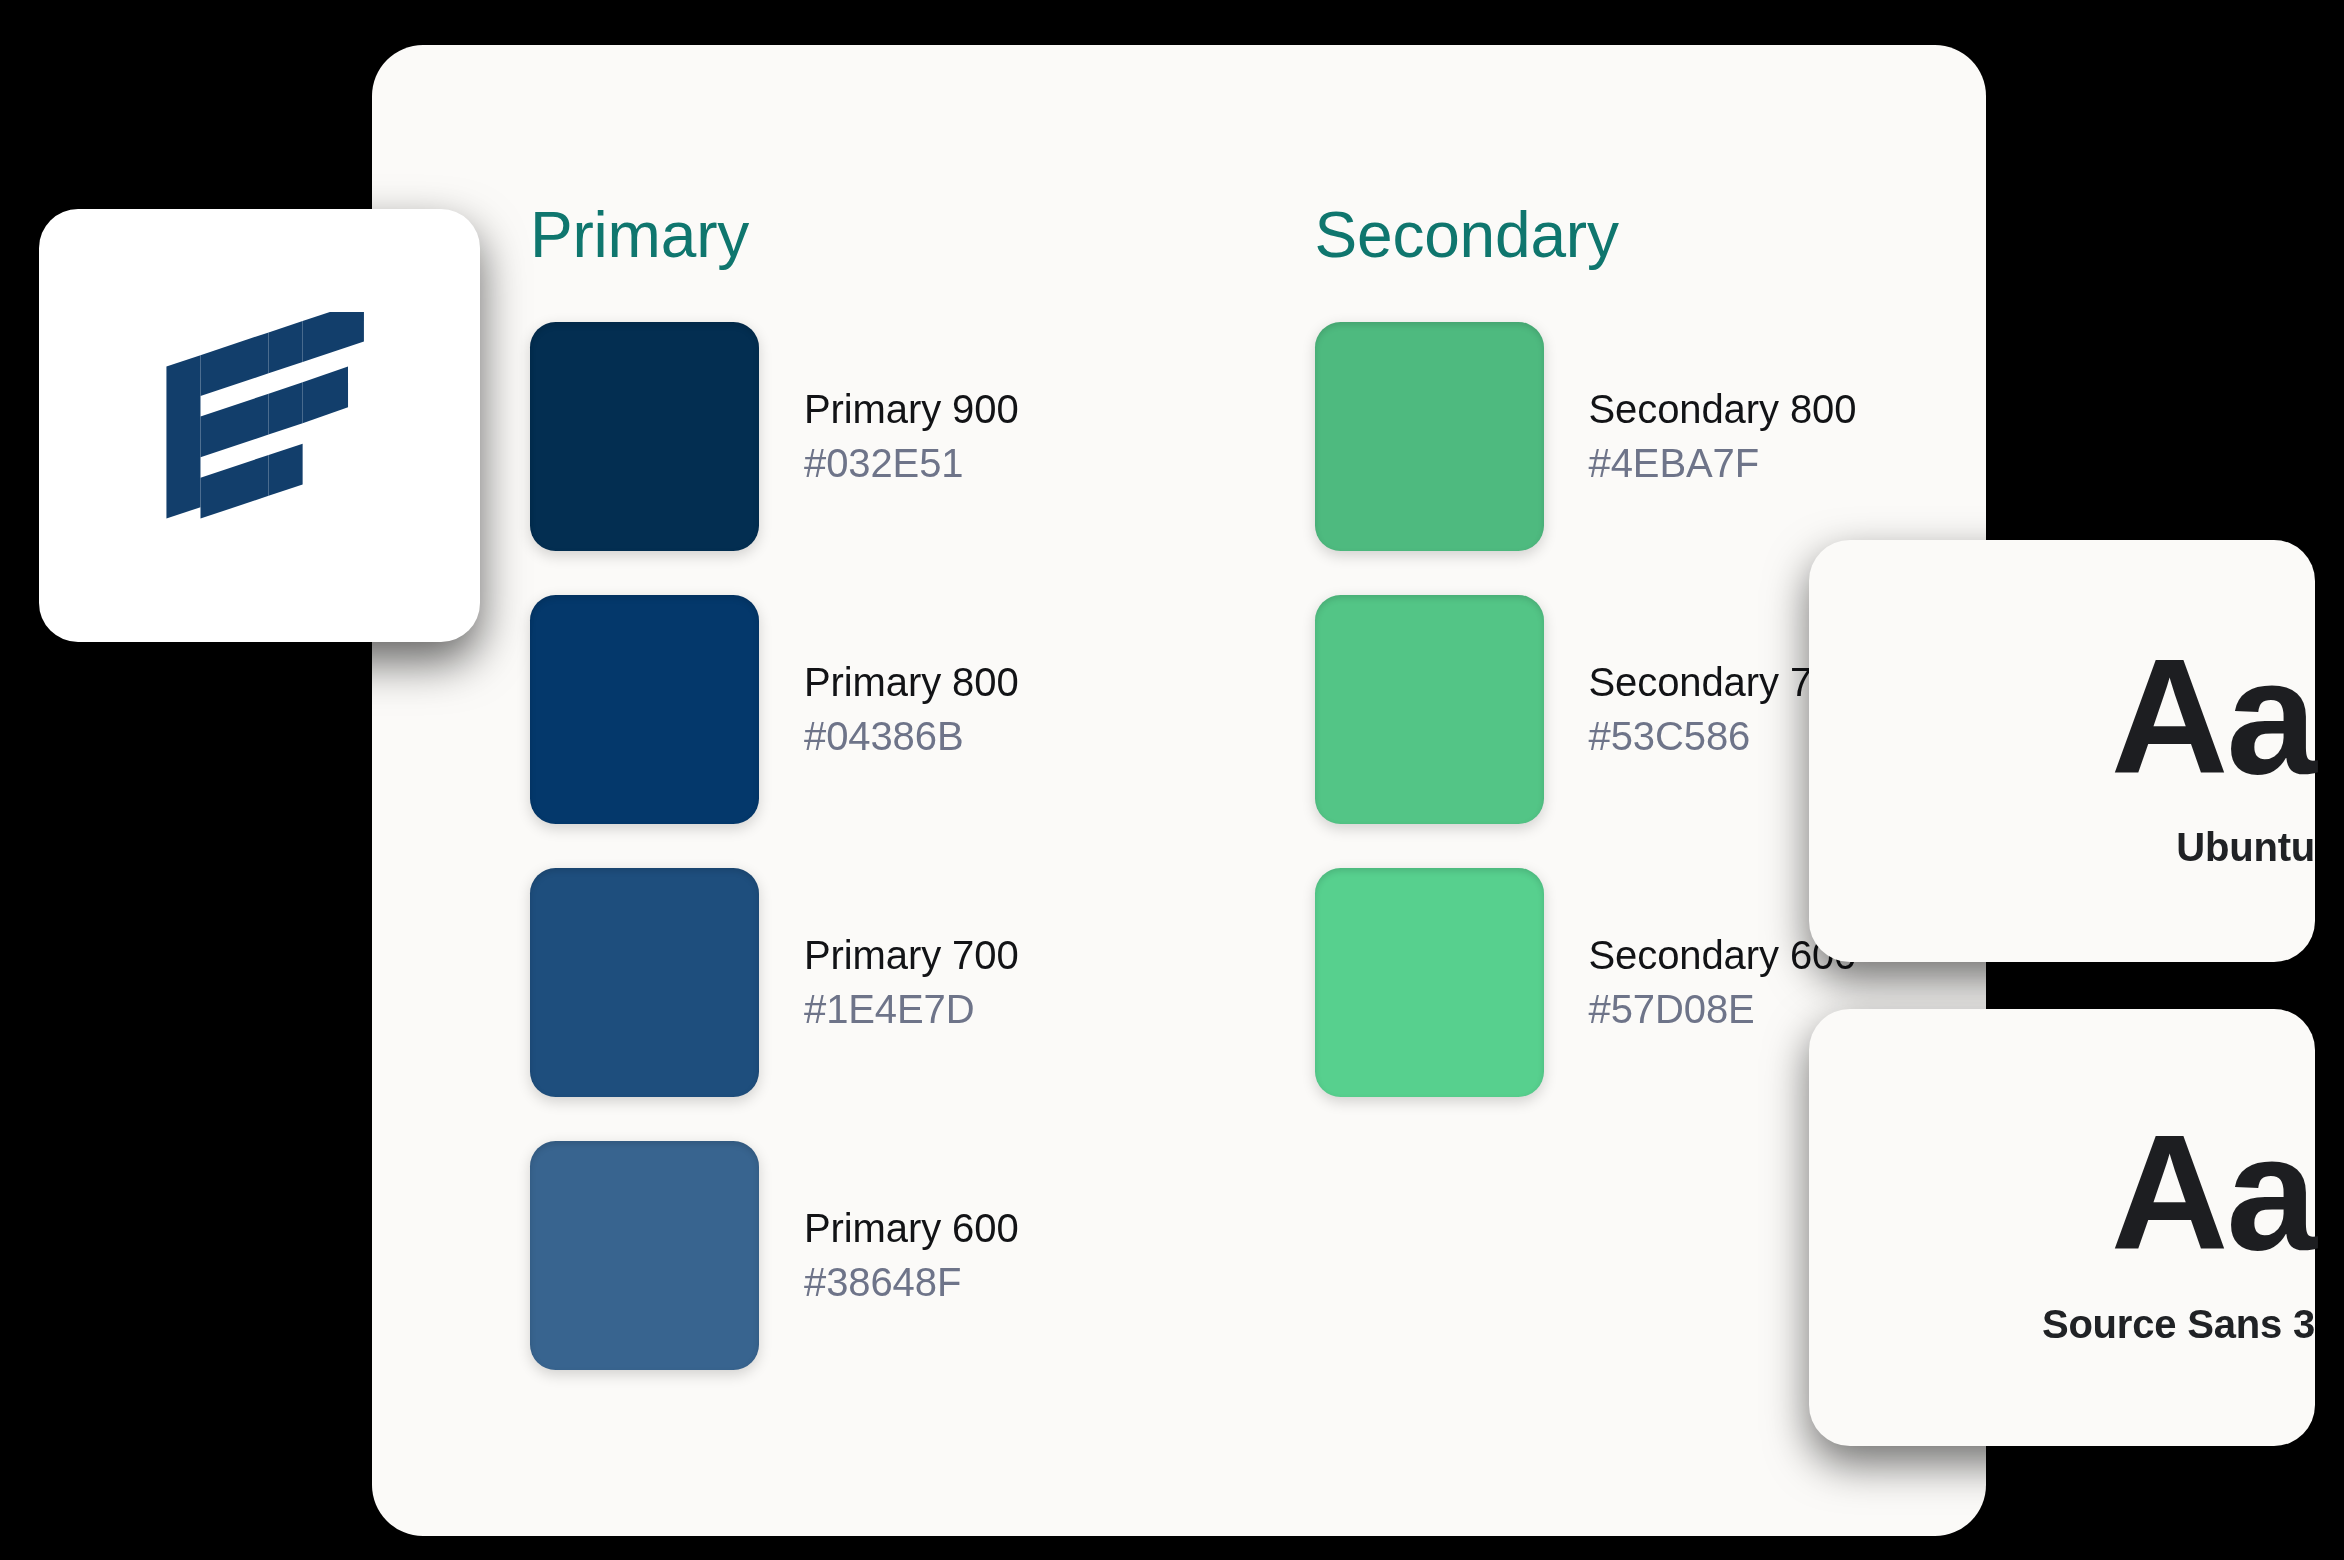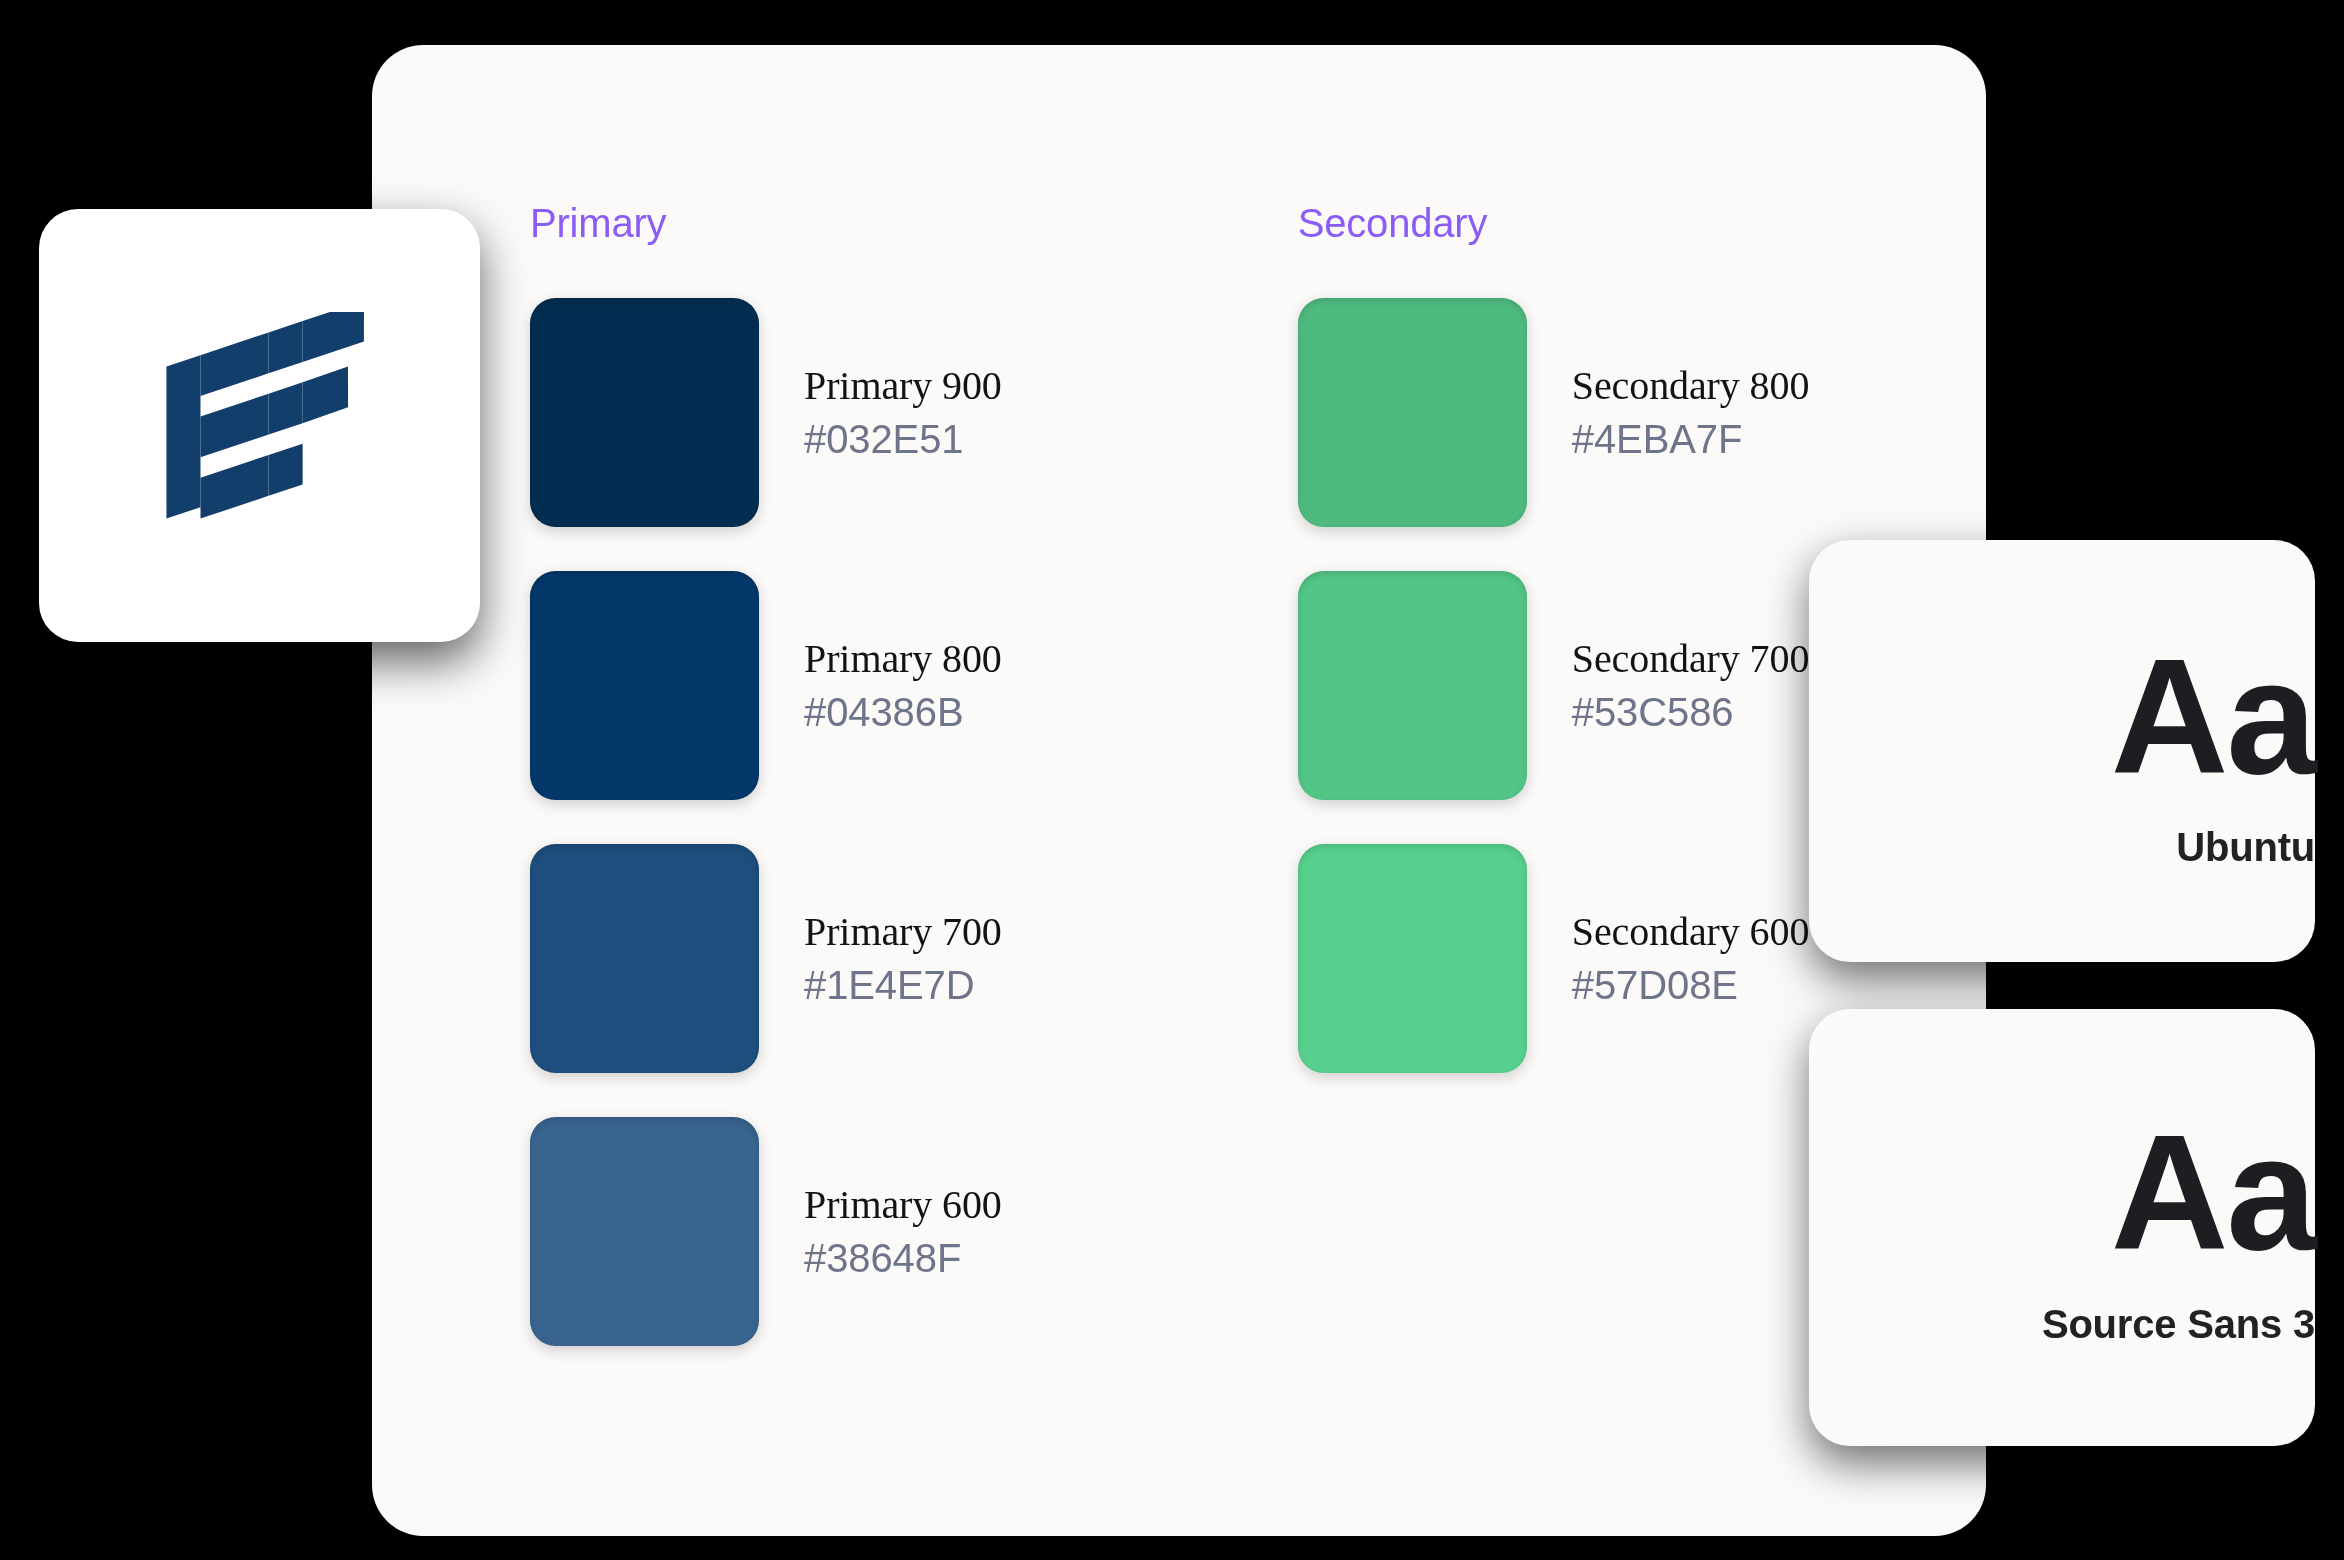--- a/index.html
+++ b/index.html
@@ -41,23 +41,23 @@
     display: flex;
     gap: 296px;
   }
 
   .col {
     display: flex;
     flex-direction: column;
   }
 
   .col-title {
-    font-size: 40px;
+    font-size: 64px;
     font-weight: 400;
-    color: #8b5cf6;
+    color: #0f766e;
     letter-spacing: -0.2px;
     line-height: 1;
     margin: 0 0 55px 0;
     white-space: nowrap;
   }
 
   .swatch-row {
     display: flex;
     align-items: center;
     margin-bottom: 44px;
@@ -79,21 +79,20 @@
     justify-content: center;
     white-space: nowrap;
   }
 
   .swatch-name {
     font-size: 40px;
     font-weight: 400;
     color: #121316;
     line-height: 1.34;
     letter-spacing: -0.1px;
-    font-family: Liberation Serif, serif;
   }
 
   .swatch-hex {
     font-size: 40px;
     font-weight: 400;
     color: #6E7489;
     line-height: 1.34;
     letter-spacing: -0.1px;
   }
 

